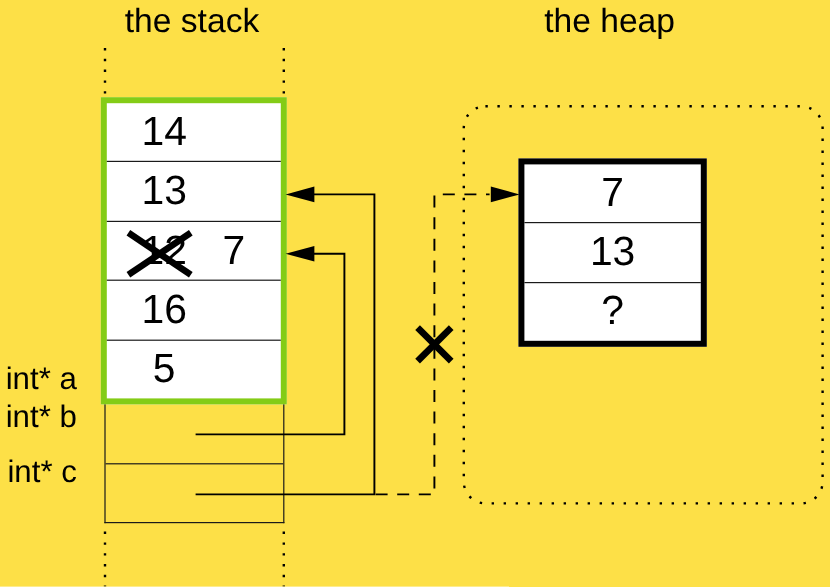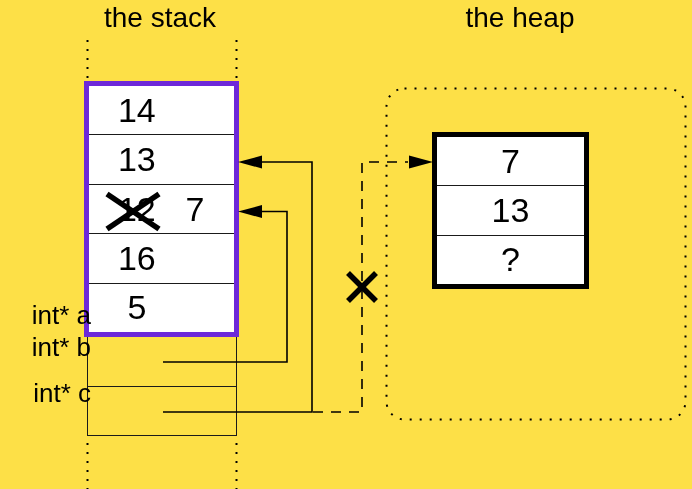--- a/index.html
+++ b/index.html
@@ -9,27 +9,27 @@
     background:#fde047;
     font-family:Liberation Sans, sans-serif;
     color:#000;
     overflow:hidden;
   }
   .title{
     position:absolute;top:2px;width:200px;
     text-align:center;font-size:28px;line-height:32px;
   }
   #stack-title{left:60px;}
-  #heap-title{left:420px;}
+  #heap-title{left:408px;}
 
   
   .stack-box{
     position:absolute;left:84px;top:81px;
     width:145px;height:246px;
-    border:5px solid #6d28d9;
+    border:5px solid #84cc16;
     display:flex;flex-direction:column;
     background:#fff;
   }
   .stack-box .cell{
     flex:1;position:relative;
     display:flex;align-items:center;
     font-size:34px;
   }
   .stack-box .cell + .cell{border-top:1.5px solid #1a1a1a;}
   .cell .val{display:block;width:66%;text-align:center;}
@@ -47,21 +47,20 @@
     border-bottom:1.5px solid #1a1a1a;
   }
   .below-rows .slot{height:49px;}
   .below-rows .slot:first-child{border-bottom:1.5px solid #1a1a1a;}
 
   
   .ptr-label{
     position:absolute;left:0;width:64px;
     text-align:right;font-size:26px;line-height:26px;
     white-space:pre;
-    padding-left:27px;
   }
   #label-a{top:302px;}
   #label-b{top:334px;}
   #label-c{top:380px;}
 
   
   .heap-box{
     position:absolute;left:432px;top:132px;
     width:147px;height:147px;
     border:5px solid #000;

